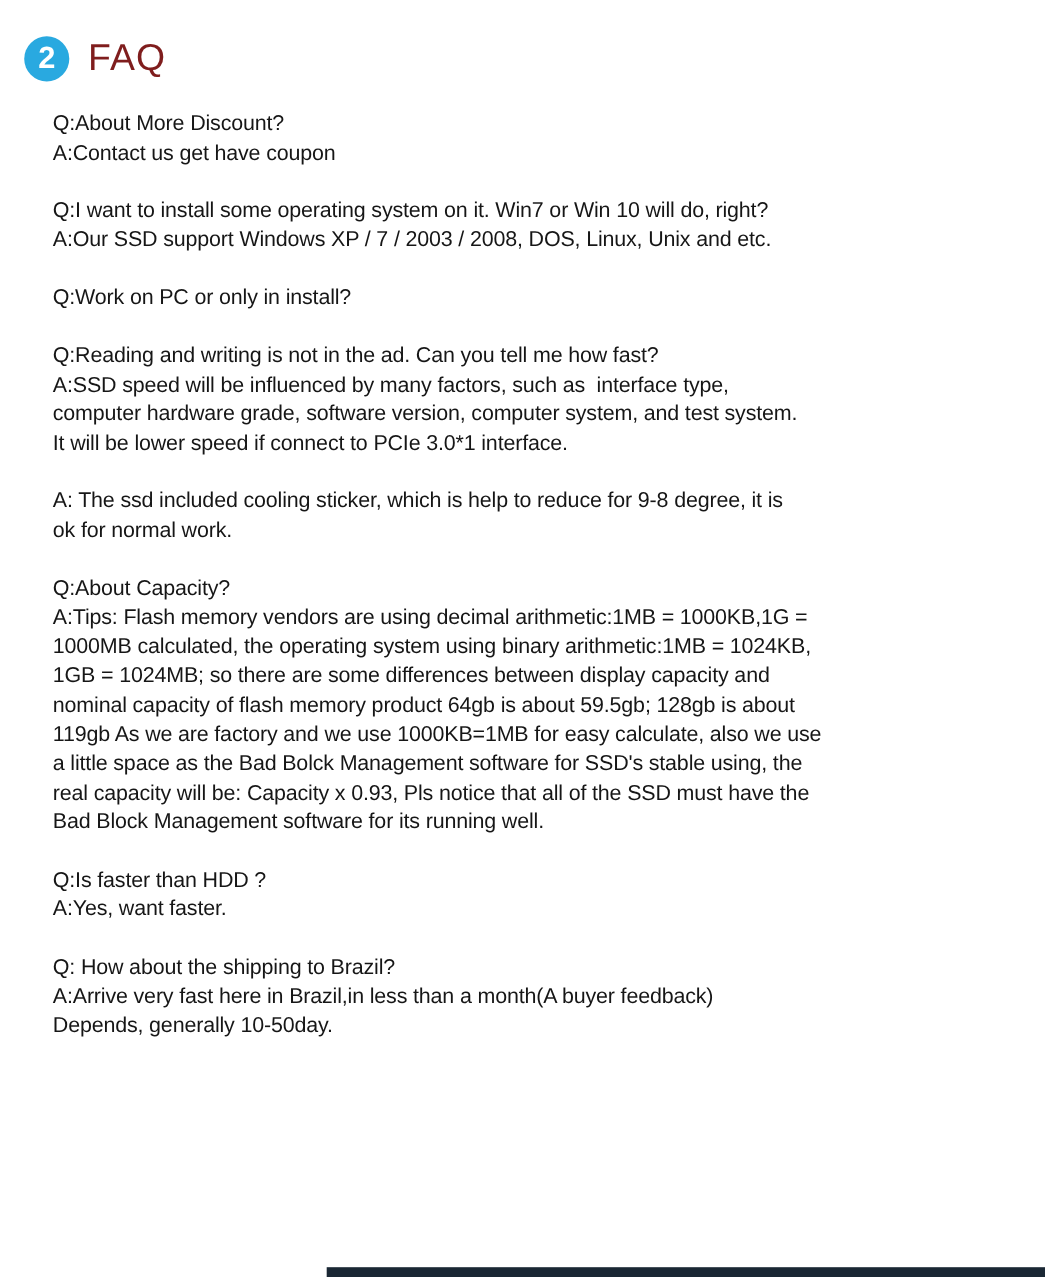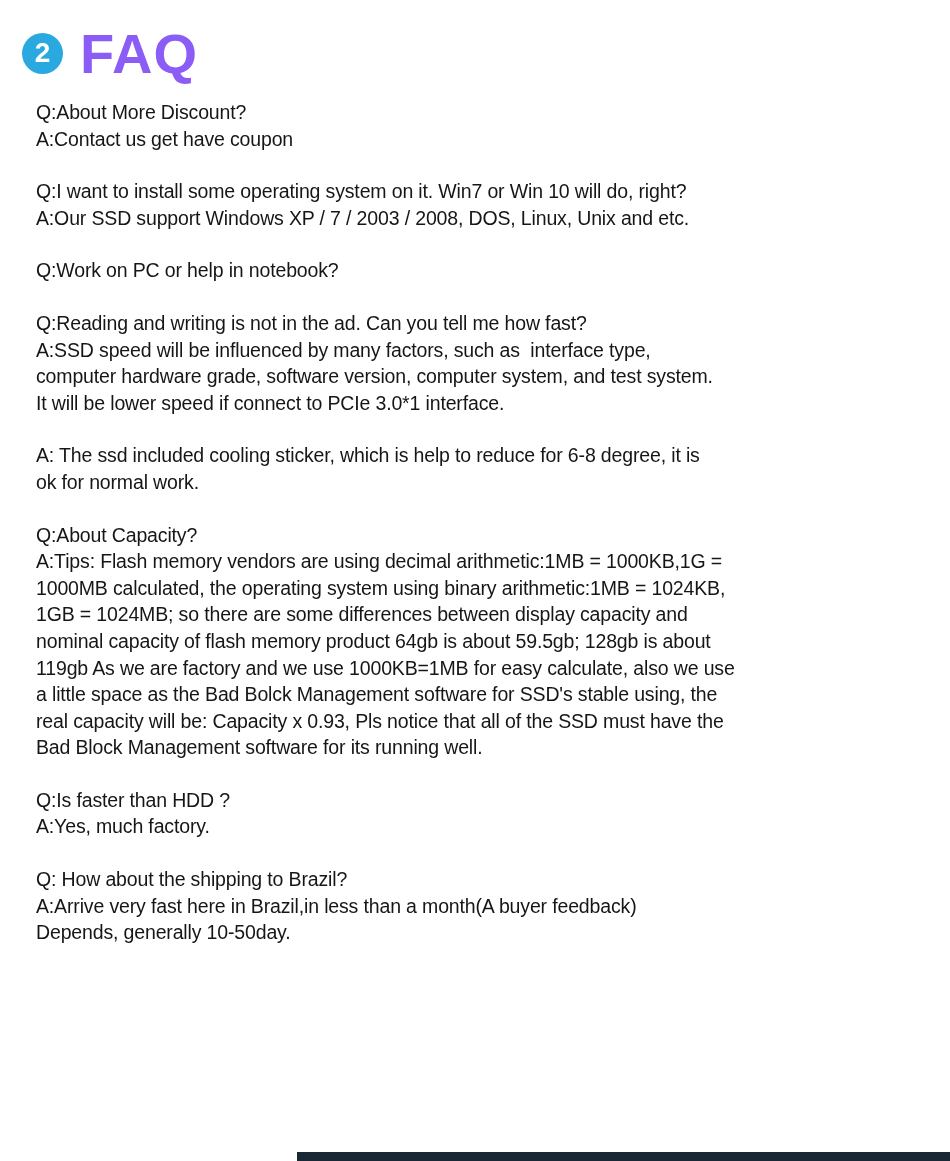--- a/index.html
+++ b/index.html
@@ -27,31 +27,32 @@
     color: #ffffff;
     font-weight: bold;
     font-size: 28px;
     display: flex;
     align-items: center;
     justify-content: center;
     flex: 0 0 41px;
     padding-bottom: 2px;
   }
   .page-title {
-    font-size: 56px;
-    font-weight: bold;
+    font-size: 34px;
+    font-weight: normal;
     letter-spacing: 1px;
-    color: #8b5cf6;
+    color: #7f1d1d;
   }
   .faq-list {
     margin-top: 19px;
     padding: 0 24px 0 36px;
   }
   .qa {
     margin-bottom: 26px;
+    margin-left: 12px;
   }
   .q, .a {
     font-size: 19.5px;
     line-height: 26.6px;
     letter-spacing: -0.15px;
     white-space: pre-wrap;
     color: #161616;
   }
   .bottom-bar {
     position: absolute;
@@ -76,50 +77,50 @@
     <div class="q">Q:About More Discount?</div>
     <div class="a">A:Contact us get have coupon</div>
   </section>
 
   <section class="qa">
     <div class="q">Q:I want to install some operating system on it. Win7 or Win 10 will do, right?</div>
     <div class="a">A:Our SSD support Windows XP / 7 / 2003 / 2008, DOS, Linux, Unix and etc.</div>
   </section>
 
   <section class="qa">
-    <div class="q">Q:Work on PC or help in notebook?</div>
+    <div class="q">Q:Work on PC or only in install?</div>
   </section>
 
   <section class="qa">
     <div class="q">Q:Reading and writing is not in the ad. Can you tell me how fast?</div>
     <div class="a">A:SSD speed will be influenced by many factors, such as  interface type,
 computer hardware grade, software version, computer system, and test system.
 It will be lower speed if connect to PCIe 3.0*1 interface.</div>
   </section>
 
   <section class="qa">
-    <div class="a">A: The ssd included cooling sticker, which is help to reduce for 6-8 degree, it is
+    <div class="a">A: The ssd included cooling sticker, which is help to reduce for 9-8 degree, it is
 ok for normal work.</div>
   </section>
 
   <section class="qa">
     <div class="q">Q:About Capacity?</div>
     <div class="a">A:Tips: Flash memory vendors are using decimal arithmetic:1MB = 1000KB,1G =
 1000MB calculated, the operating system using binary arithmetic:1MB = 1024KB,
 1GB = 1024MB; so there are some differences between display capacity and
 nominal capacity of flash memory product 64gb is about 59.5gb; 128gb is about
 119gb As we are factory and we use 1000KB=1MB for easy calculate, also we use
 a little space as the Bad Bolck Management software for SSD's stable using, the
 real capacity will be: Capacity x 0.93, Pls notice that all of the SSD must have the
 Bad Block Management software for its running well.</div>
   </section>
 
   <section class="qa">
     <div class="q">Q:Is faster than HDD ?</div>
-    <div class="a">A:Yes, much factory.</div>
+    <div class="a">A:Yes, want faster.</div>
   </section>
 
   <section class="qa">
     <div class="q">Q: How about the shipping to Brazil?</div>
     <div class="a">A:Arrive very fast here in Brazil,in less than a month(A buyer feedback)
 Depends, generally 10-50day.</div>
   </section>
 
 </main>
 

